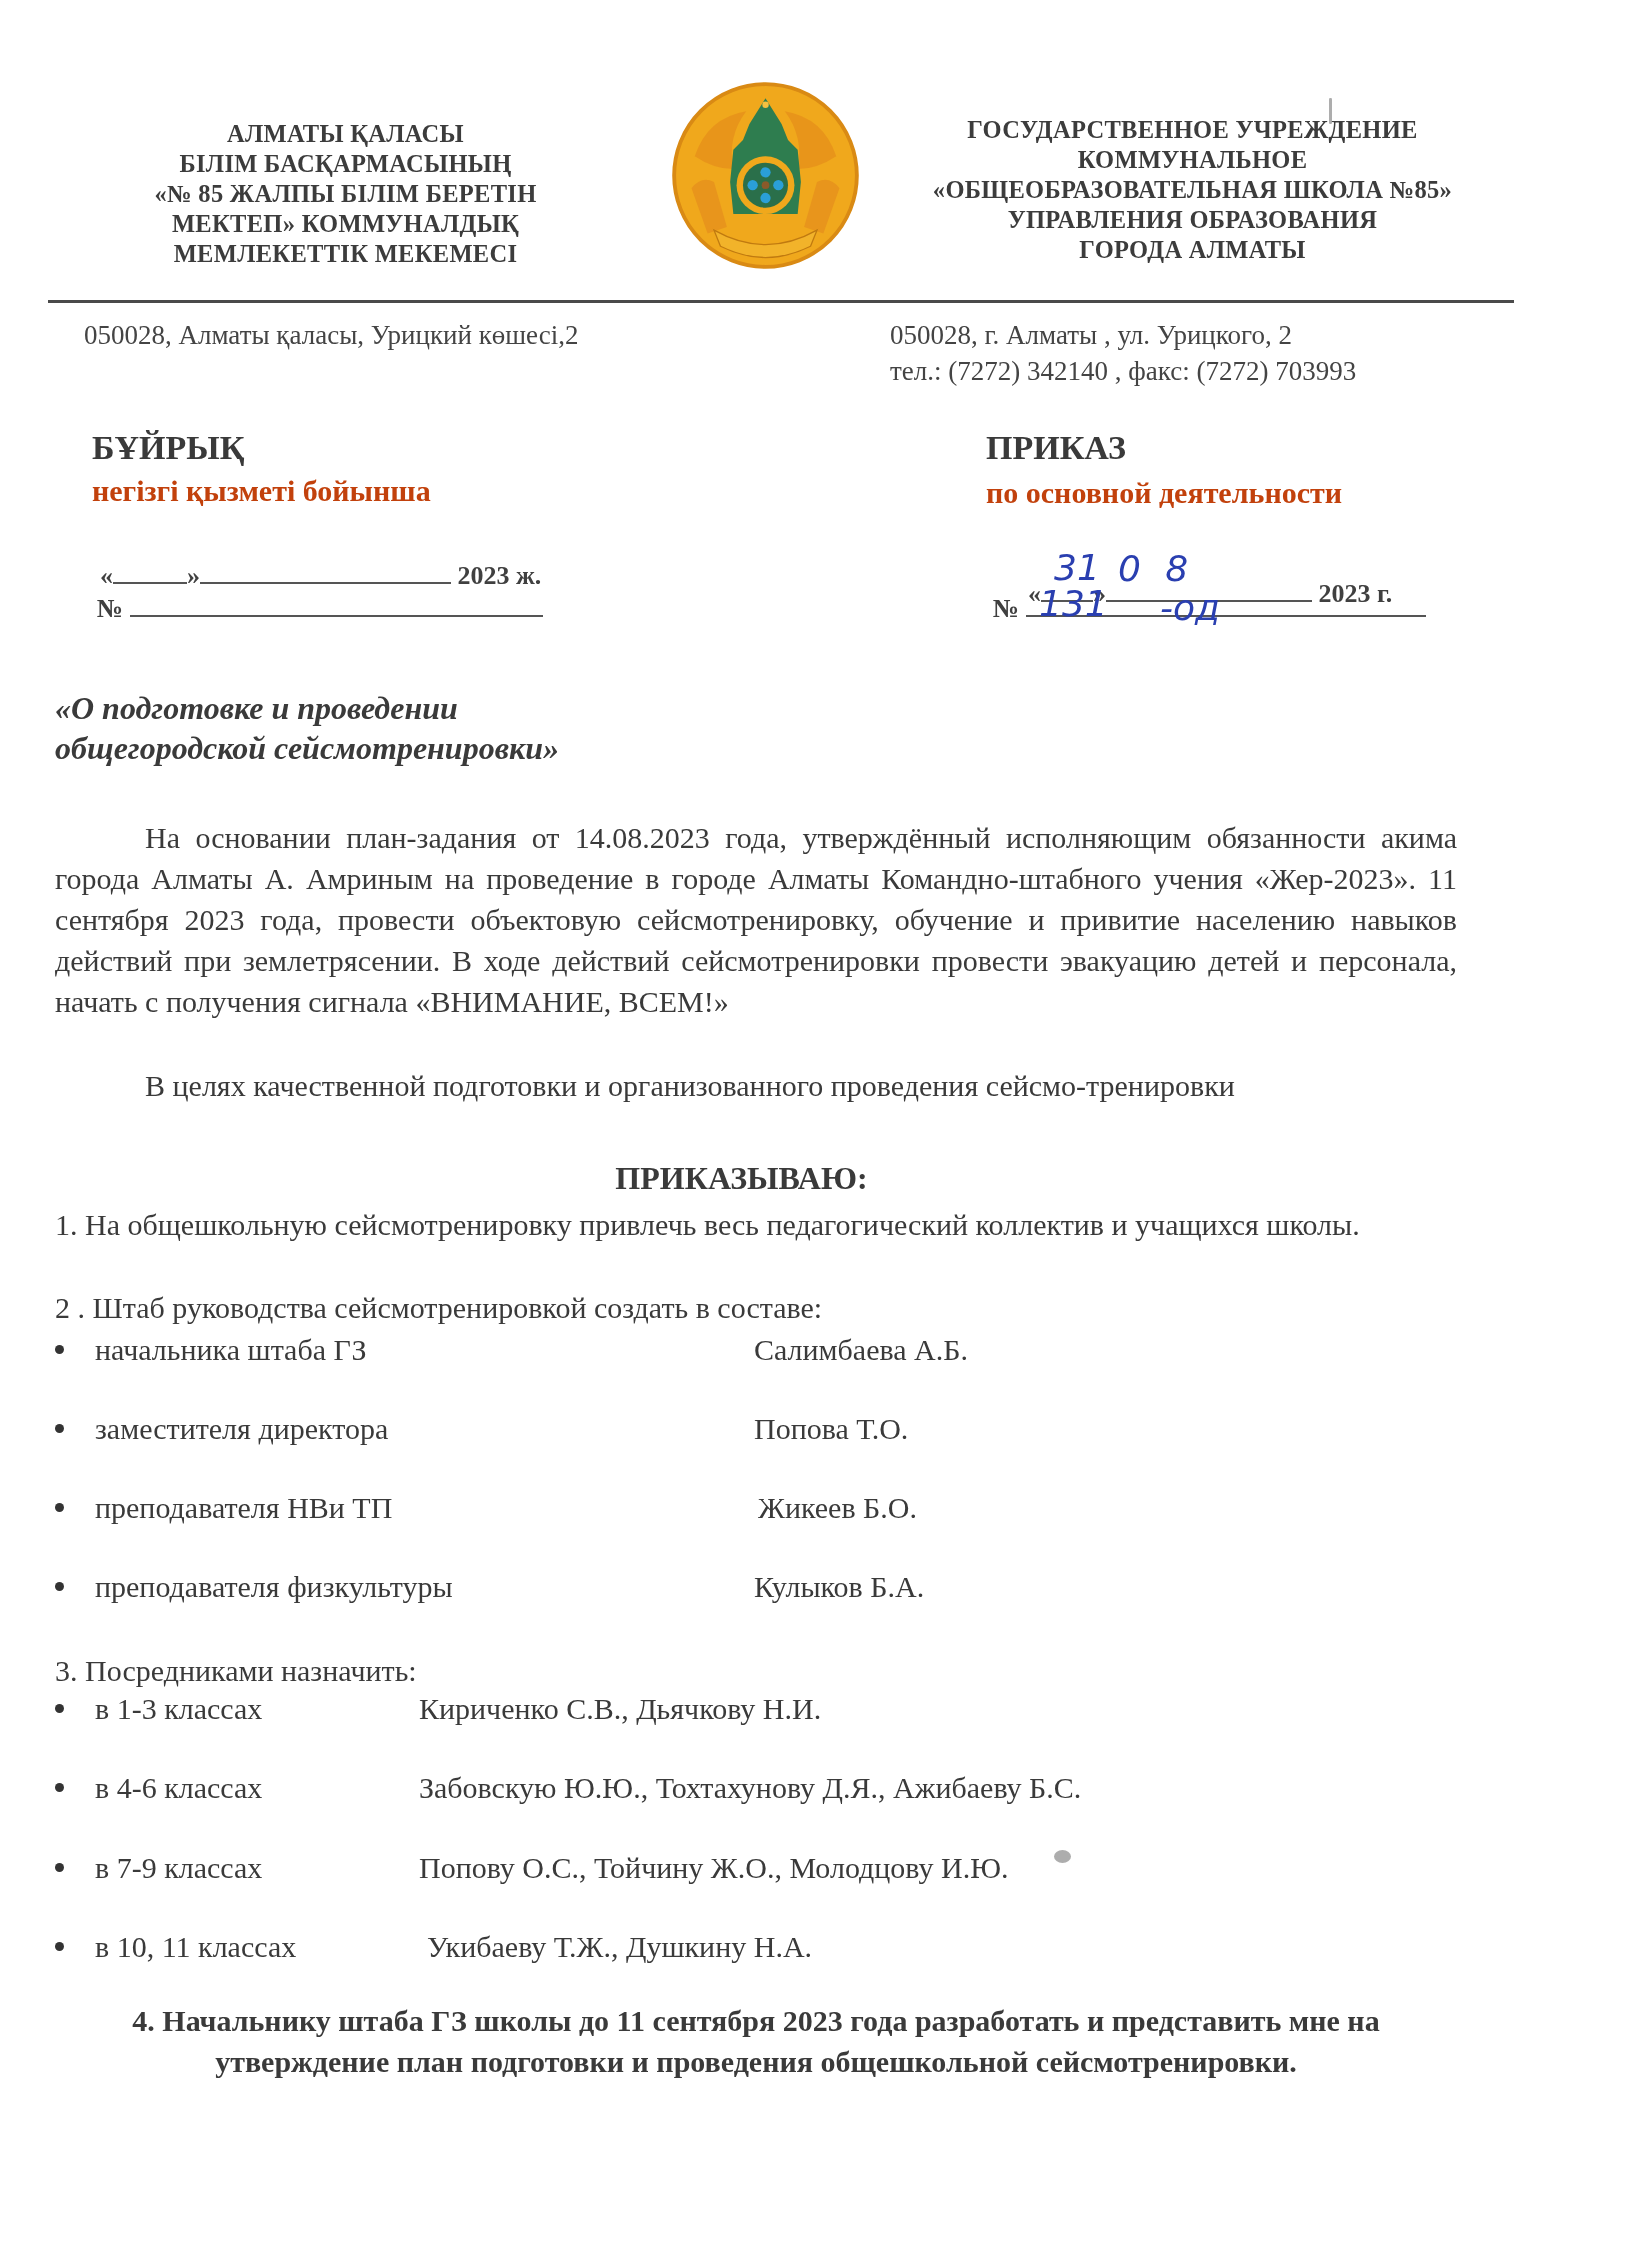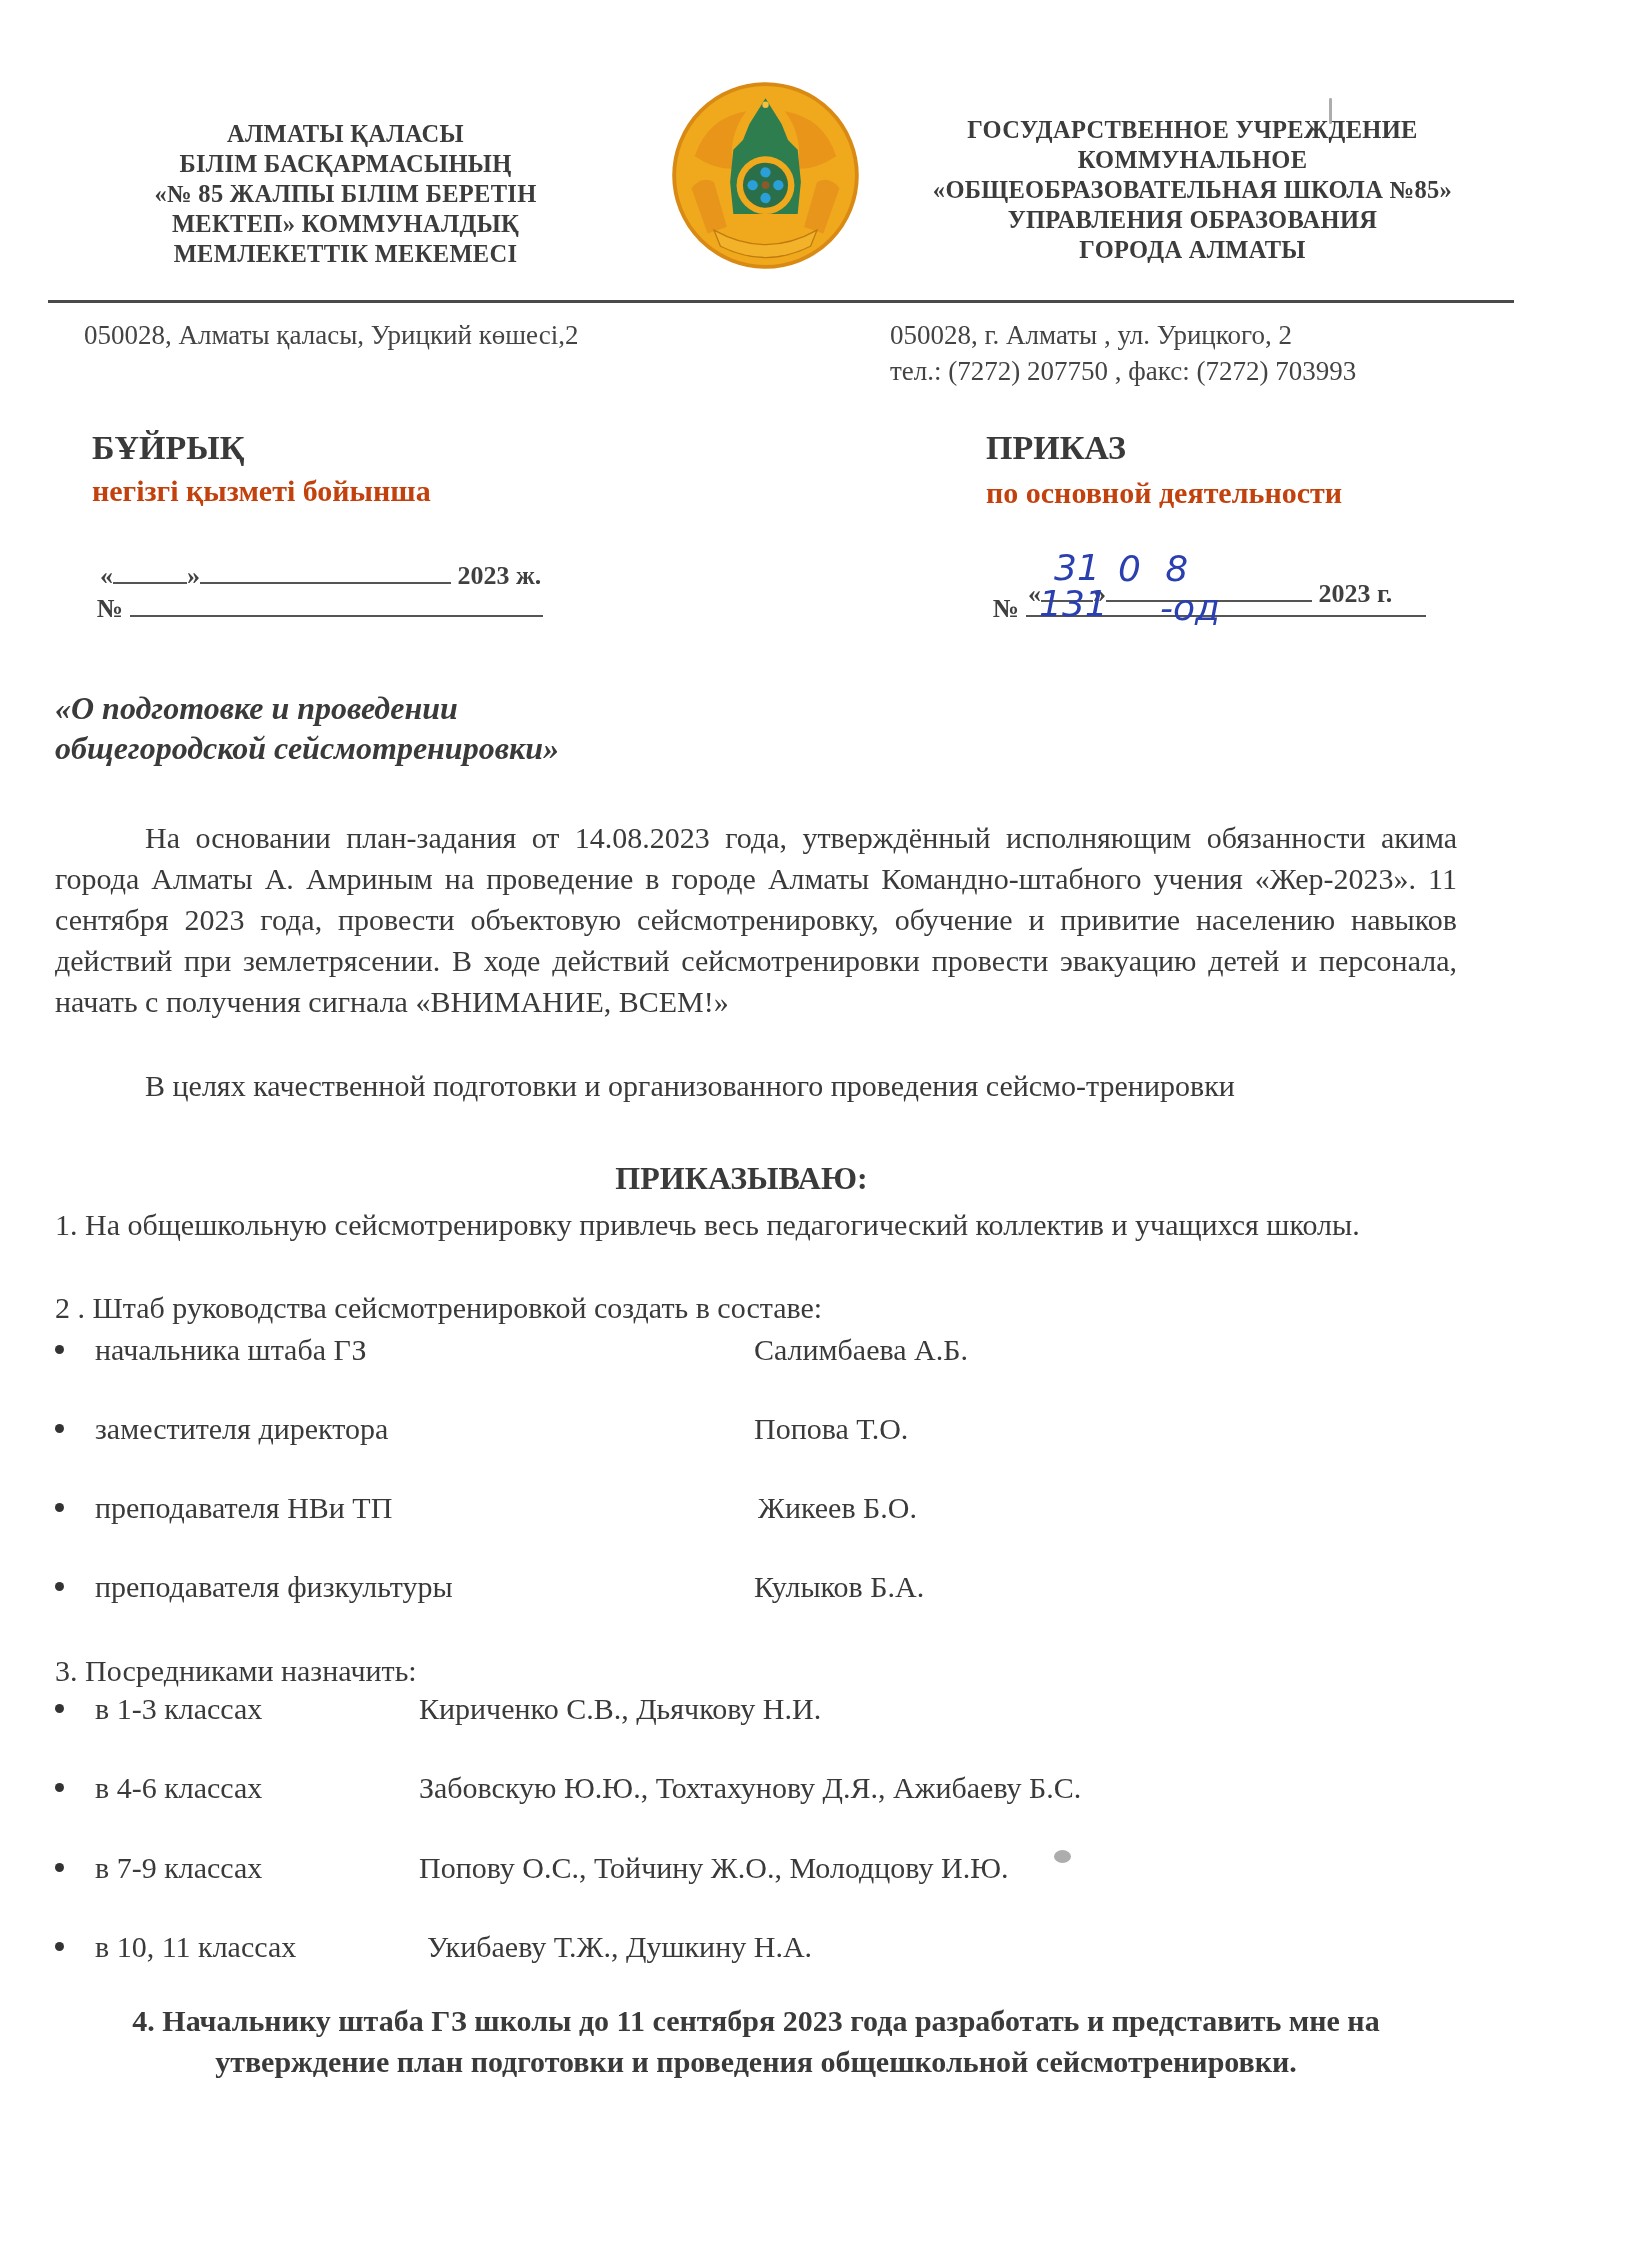--- a/index.html
+++ b/index.html
@@ -89,21 +89,21 @@
   <div>ГОРОДА АЛМАТЫ</div>
 </div>
 
 <div class="abs rule"></div>
 
 <div class="abs addr addr-left">
   <div>050028, Алматы қаласы, Урицкий көшесі,2</div>
 </div>
 <div class="abs addr addr-right">
   <div>050028, г. Алматы , ул. Урицкого, 2</div>
-  <div>тел.: (7272) 207750 , факс: (7272) 703993</div>
+  <div>тел.: (7272) 342140 , факс: (7272) 703993</div>
 </div>
 
 <div class="abs order-title" style="left:92px; top:429px;">БҰЙРЫҚ</div>
 <div class="abs order-sub" style="left:92px; top:474px;">негізгі қызметі бойынша</div>
 
 <div class="abs field" style="left:100px; top:560px;">
   <span>«</span><span class="uline" style="width:74px;"></span><span>»</span><span class="uline" style="width:251px;"></span>
   <span>2023 ж.</span>
 </div>
 <div class="abs field" style="left:97px; top:593px;">

